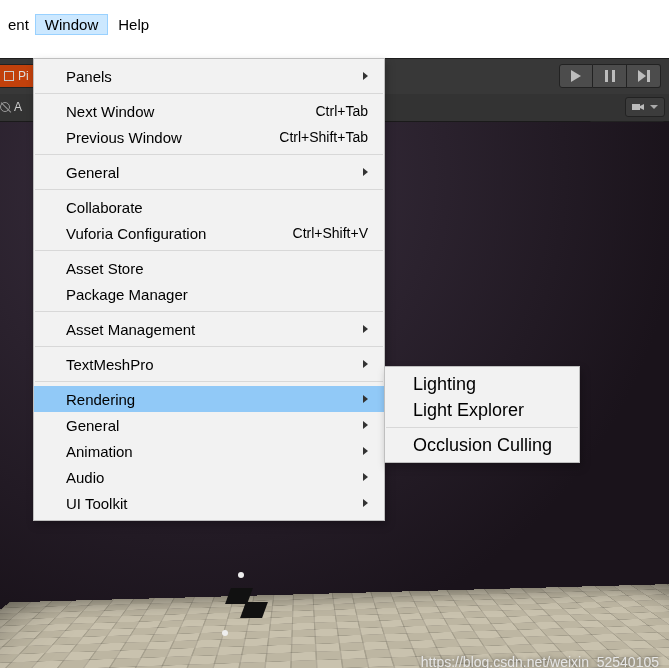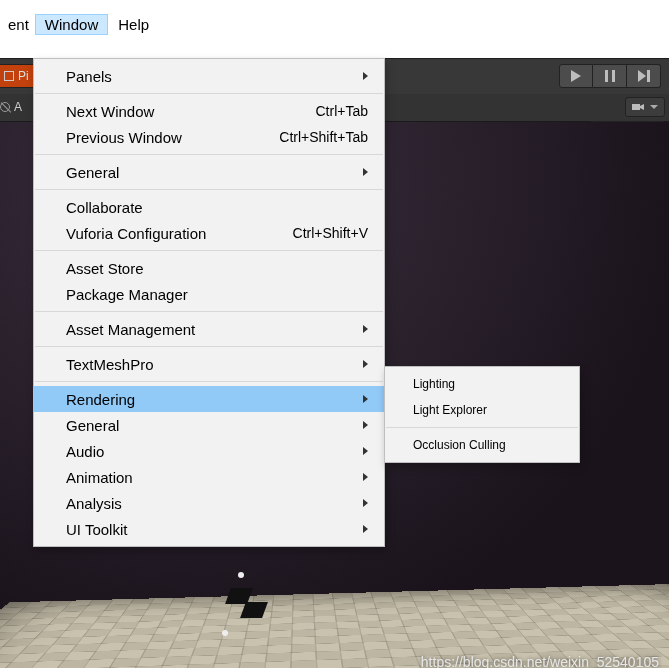--- a/index.html
+++ b/index.html
@@ -56,21 +56,21 @@
   .watermark { position: absolute; right: 10px; bottom: 10px; color: #e6e6e6; font-size: 14px; text-shadow: 0 0 4px rgba(0,0,0,0.6); }
 
   .dropdown { position: absolute; left: 33px; top: 46px; width: 352px; background: #f2f2f2; border: 1px solid #bfbfbf; box-shadow: 2px 4px 8px rgba(0,0,0,0.25); padding: 4px 0; font-size: 15px; color: #000; }
   .dd-row { display: flex; align-items: center; height: 26px; padding: 0 16px 0 32px; position: relative; cursor: default; gap: 40px; }
   .dd-row .label { flex: 1; }
   .dd-row .shortcut { color: #000; font-size: 14px; }
   .dd-row .chev { width: 0; height: 0; border-top: 4px solid transparent; border-bottom: 4px solid transparent; border-left: 5px solid #333; margin-left: auto; }
   .dd-row.highlight { background: #91c9f7; }
   .dd-sep { height: 1px; background: #d8d8d8; margin: 4px 1px; }
 
-  .submenu { position: absolute; left: 384px; top: 354px; width: 196px; background: #f2f2f2; border: 1px solid #bfbfbf; box-shadow: 2px 4px 8px rgba(0,0,0,0.25); padding: 4px 0; font-size: 12px; color: #000; }
+  .submenu { position: absolute; left: 384px; top: 354px; width: 196px; background: #f2f2f2; border: 1px solid #bfbfbf; box-shadow: 2px 4px 8px rgba(0,0,0,0.25); padding: 4px 0; font-size: 18px; color: #000; }
   .sm-row { height: 26px; display: flex; align-items: center; padding: 0 16px 0 28px; cursor: default; }
   .sm-sep { height: 1px; background: #d8d8d8; margin: 4px 1px; }
 </style>
 </head>
 <body>
 
 <div class="root">
 
 
   <div class="menu-bar">
@@ -190,29 +190,25 @@
       <div class="dd-sep"></div>
       <div class="dd-row highlight">
         <span class="label">Rendering</span>
         <span class="chev"></span>
       </div>
       <div class="dd-row">
         <span class="label">General</span>
         <span class="chev"></span>
       </div>
       <div class="dd-row">
+        <span class="label">Animation</span>
+        <span class="chev"></span>
+      </div>
+      <div class="dd-row">
         <span class="label">Audio</span>
-        <span class="chev"></span>
-      </div>
-      <div class="dd-row">
-        <span class="label">Animation</span>
-        <span class="chev"></span>
-      </div>
-      <div class="dd-row">
-        <span class="label">Analysis</span>
         <span class="chev"></span>
       </div>
       <div class="dd-row">
         <span class="label">UI Toolkit</span>
         <span class="chev"></span>
       </div>
     </div>
   <div class="submenu" id="rendering-submenu">
       <div class="sm-row">
         <span class="label">Lighting</span>

